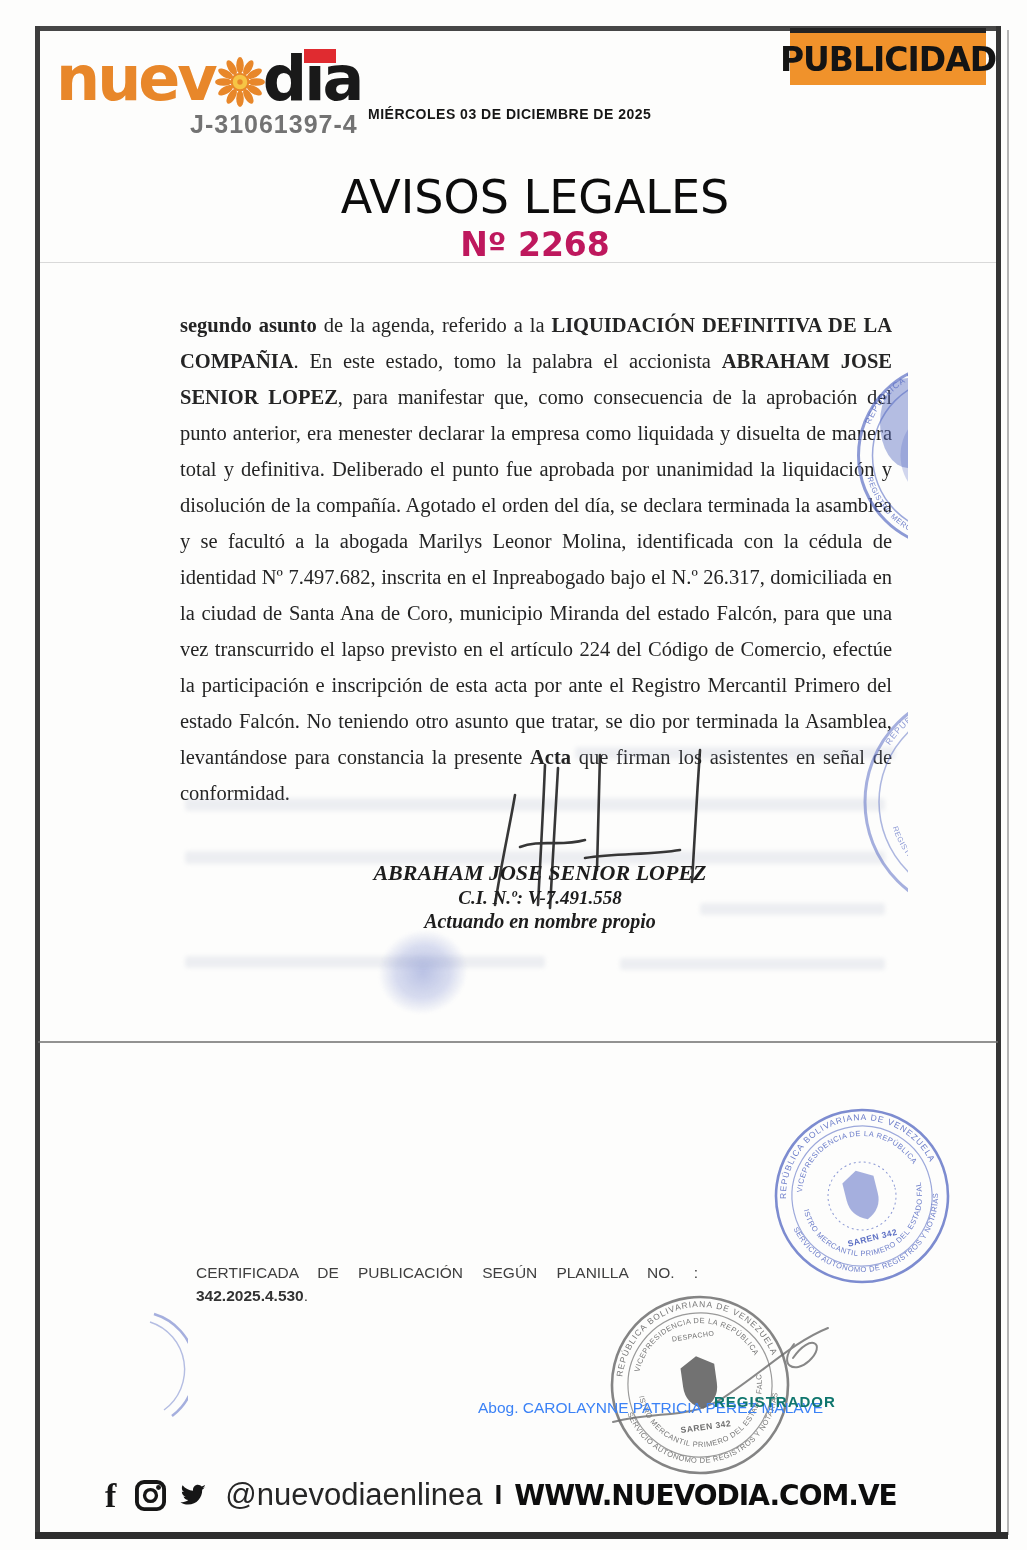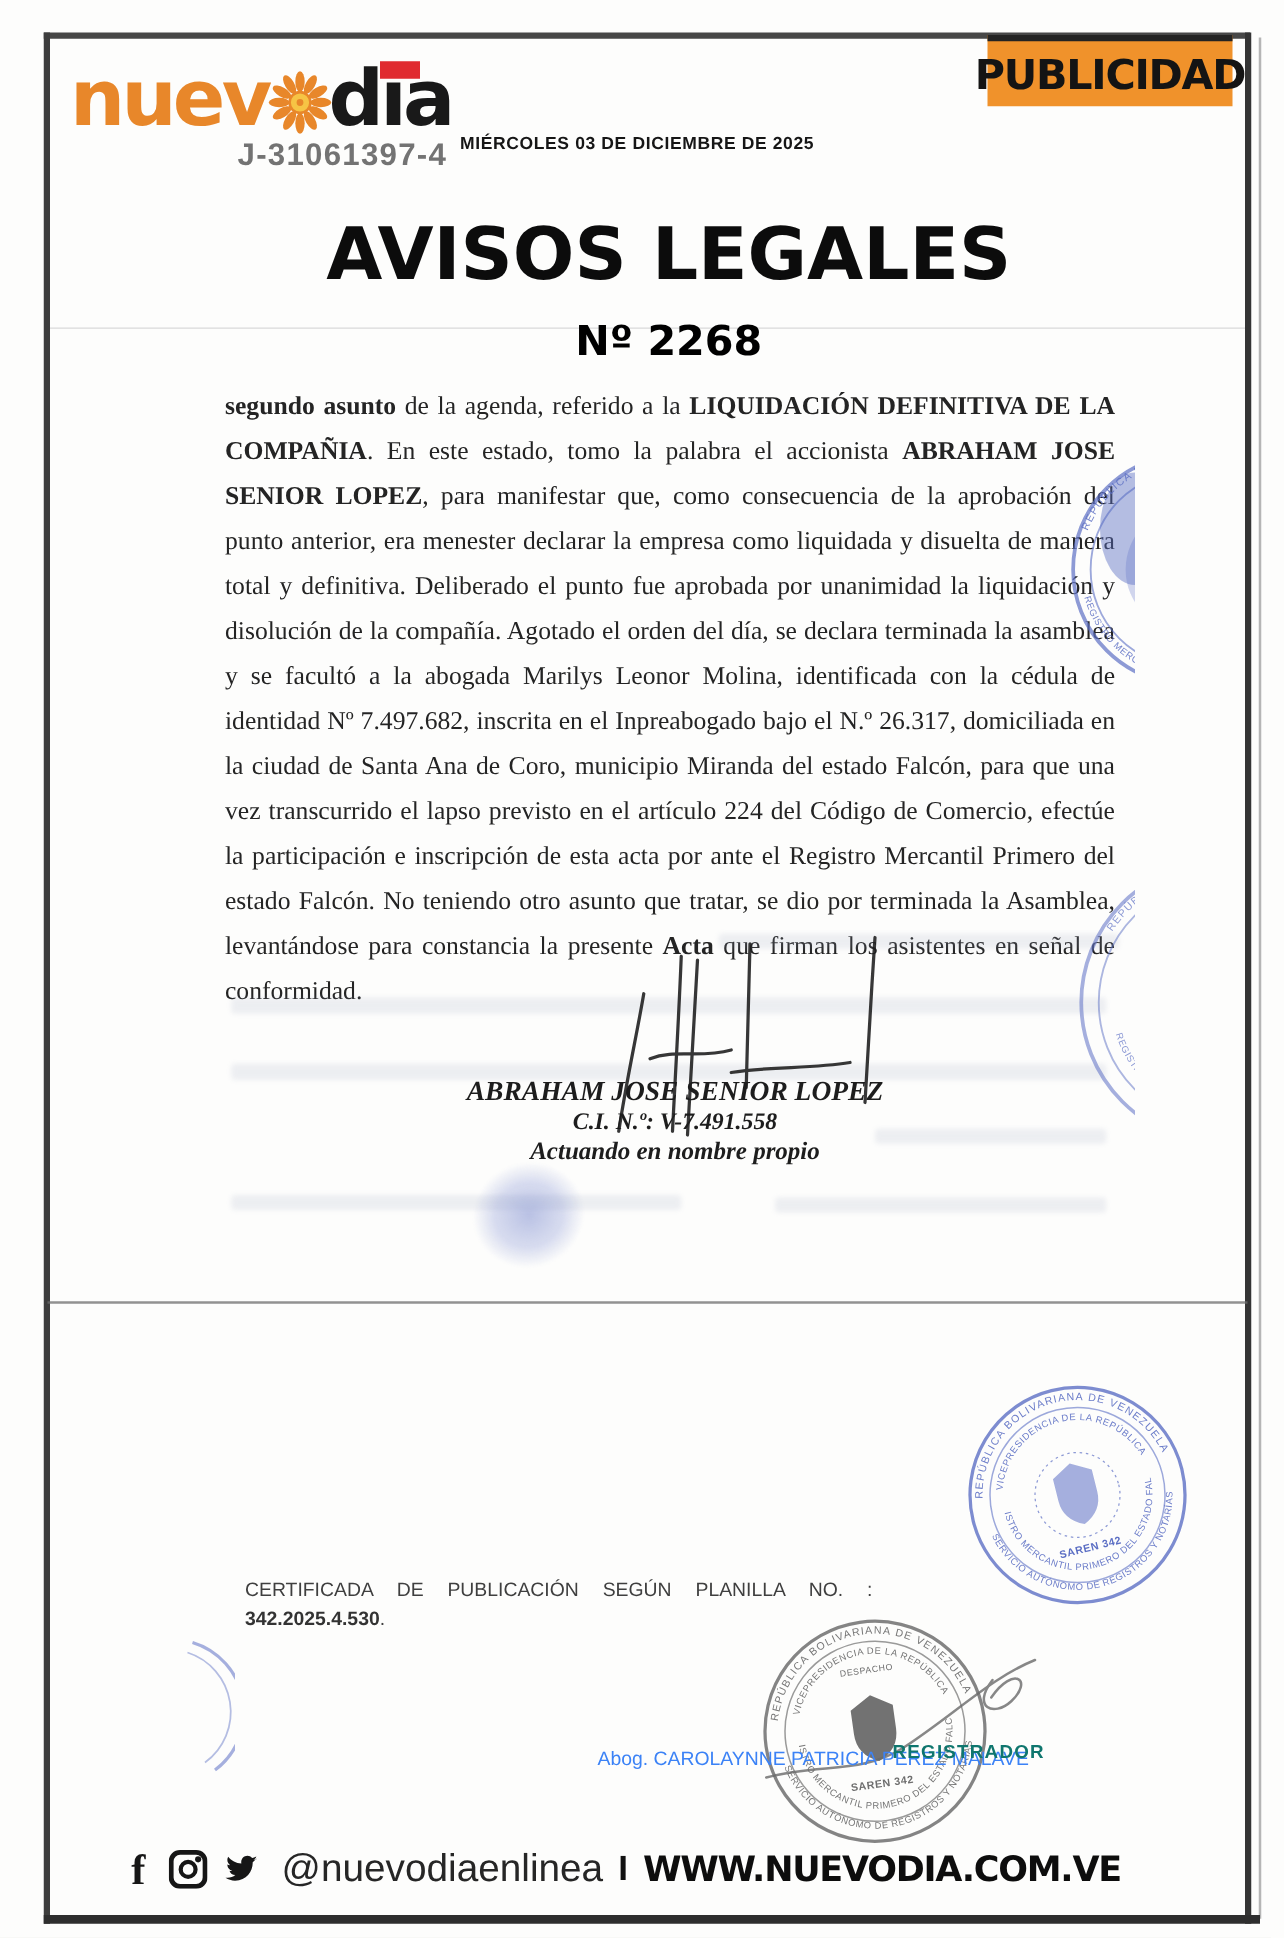--- a/index.html
+++ b/index.html
@@ -24,23 +24,23 @@
   .logo-dia{font-family:"DejaVu Sans",sans-serif;font-weight:bold;font-size:62px;
             letter-spacing:-3px;color:#191919;line-height:1;}
   .logo-accent{position:absolute;left:41px;top:1px;width:32px;height:14px;background:#e02b30;}
   .rif{position:absolute;left:190px;top:110px;font-size:25px;font-weight:bold;color:#737373;letter-spacing:1px;}
   .publicidad{position:absolute;left:790px;top:28px;width:196px;height:57px;background:#f0922b;
               border-top:5px solid #232323;box-sizing:border-box;display:flex;align-items:center;justify-content:center;
               font-family:"DejaVu Sans",sans-serif;font-weight:900;font-size:33px;color:#141414;letter-spacing:-1px;}
   .dateline{position:absolute;left:368px;top:106px;font-size:14px;font-weight:bold;color:#161616;letter-spacing:.5px;}
 
   .title-block{position:absolute;left:165px;top:172px;width:740px;text-align:center;}
-  .main-title{font-family:"DejaVu Sans",sans-serif;font-weight:700;font-size:58px;color:#0c0c0c;
+  .main-title{font-family:"DejaVu Sans",sans-serif;font-weight:400;font-size:46px;color:#0c0c0c;
               letter-spacing:0px;line-height:1.1;margin:0;}
-  .notice-number{font-family:"DejaVu Sans",sans-serif;font-weight:900;font-size:33px;color:#000000;margin-top:17px;}
+  .notice-number{font-family:"DejaVu Sans",sans-serif;font-weight:900;font-size:33px;color:#be185d;margin-top:2px;}
 
   
   .scan-upper{position:absolute;left:160px;top:262px;width:748px;height:780px;overflow:hidden;}
   .body-text{position:absolute;left:20px;top:24px;width:712px;font-family:"Liberation Serif",serif;
              font-size:20.5px;line-height:36px;color:#242424;text-align:justify;}
   .rb{font-weight:bold;}
 
   .ghost{position:absolute;background:#9aa3bd;opacity:.16;filter:blur(2px);border-radius:3px;}
 
   .sig-svg{position:absolute;left:295px;top:473px;}

